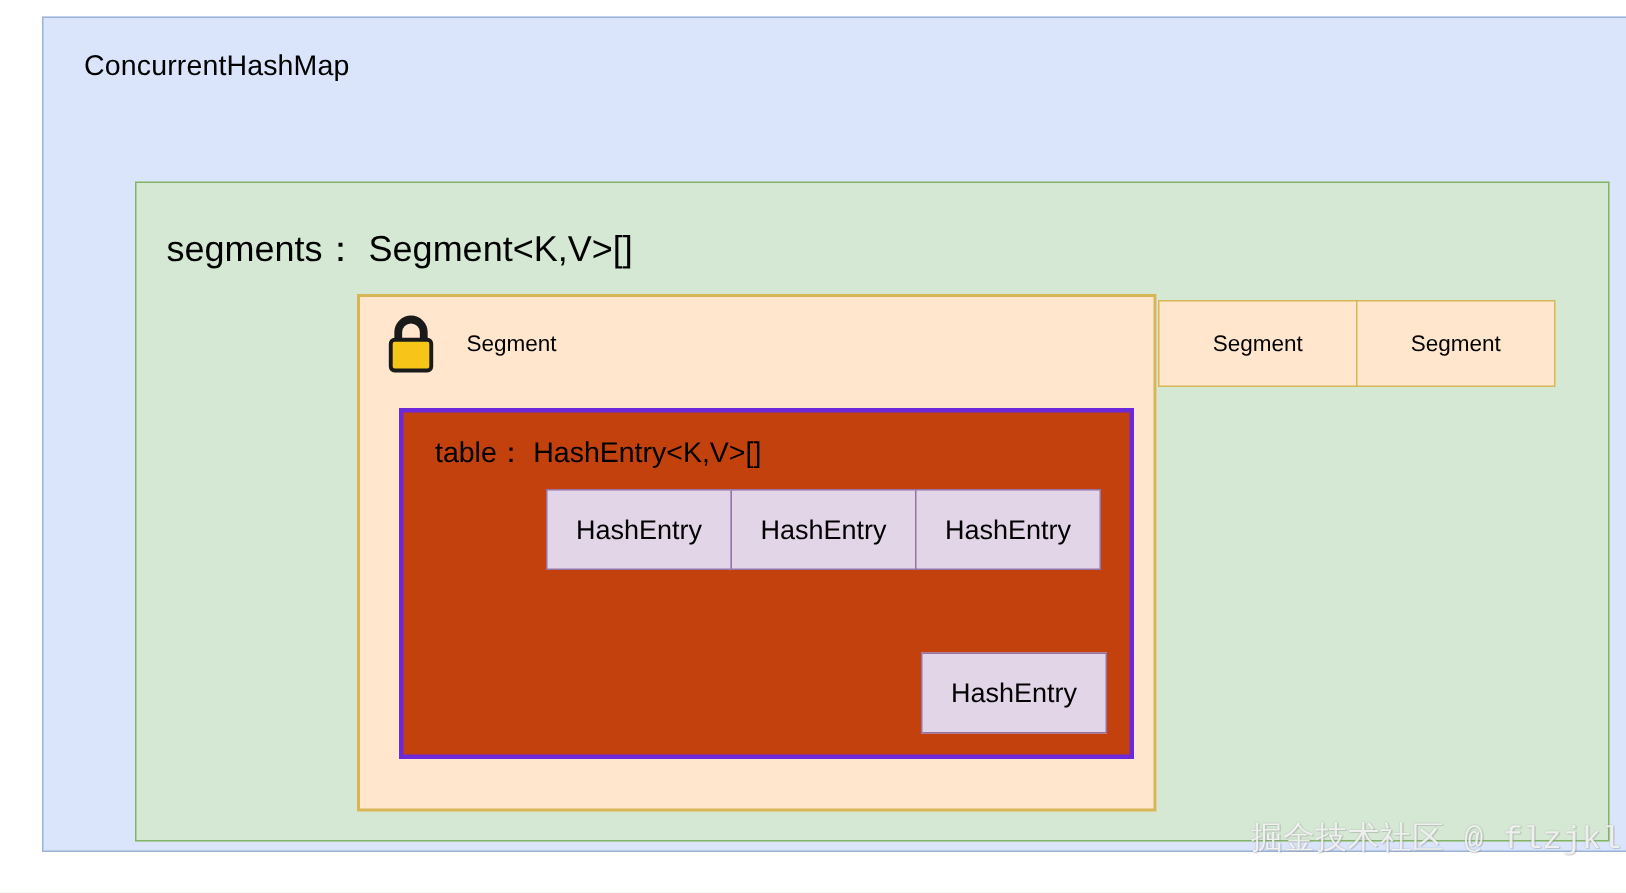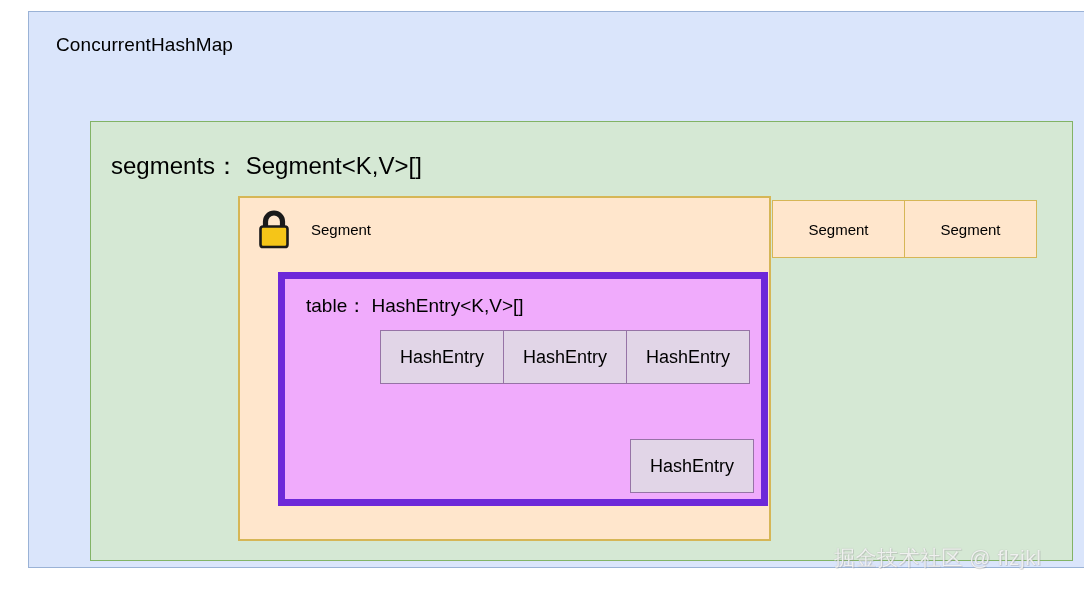--- a/index.html
+++ b/index.html
@@ -93,24 +93,23 @@
     height: 42px;
   }
 
   
   .table-box {
     position: absolute;
     left: 26px;
     top: 74px;
     width: 490px;
     height: 234px;
-    background: #f0abfc;
-    border: 7px solid #6d28d9;
-    box-sizing: border-box;
-    margin-left: 12px;
+    background: #c2410c;
+    border: 3px solid #6d28d9;
+    box-sizing: border-box;
   }
   .table-title {
     position: absolute;
     left: 21px;
     top: 14px;
     font-size: 19px;
     color: #000000;
     white-space: nowrap;
   }
 
@@ -196,21 +195,21 @@
     position: absolute;
     left: 818px;
     top: 544px;
     font-size: 21px;
     color: rgba(255,255,255,0.82);
     text-shadow:
       0 0 1px rgba(120,120,120,0.55),
       1px 1px 0 rgba(150,150,150,0.30);
     white-space: nowrap;
     letter-spacing: 0.5px;
-    font-family: Liberation Sans, sans-serif;
+    font-family: Liberation Mono, monospace;
   }
 </style>
 </head>
 <body>
 
 <div class="canvas">
 
   <div class="chm-box">
 
     <div class="chm-title">ConcurrentHashMap</div>

